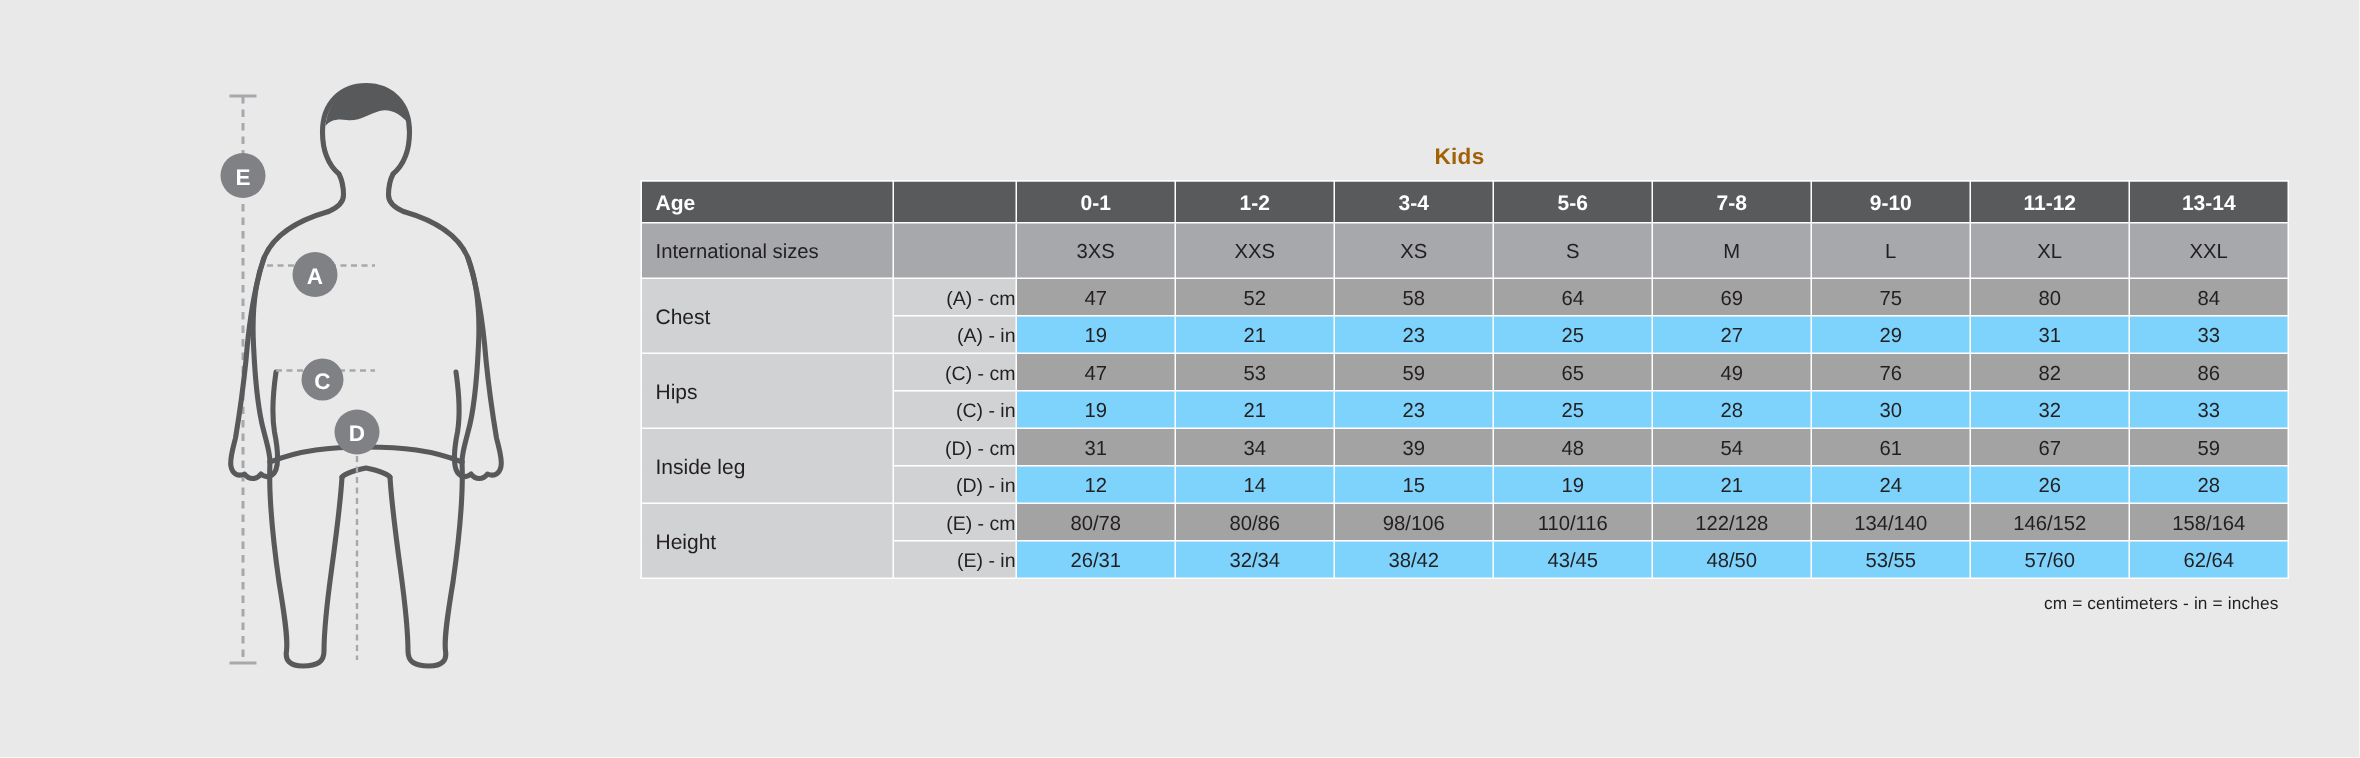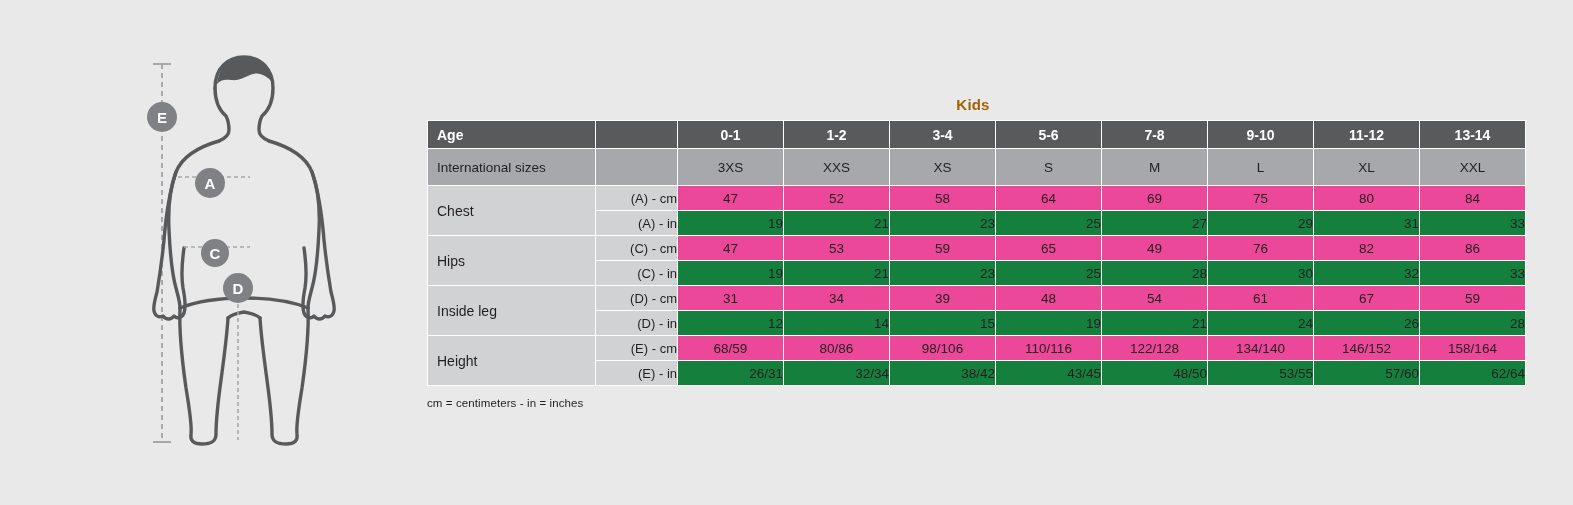--- a/index.html
+++ b/index.html
@@ -104,26 +104,27 @@
     text-align: left;
     padding-left: 9px;
     font-size: 14px;
   }
   td.unit {
     background: #d0d2d3;
     text-align: right;
     padding-left: 9px;
     font-size: 13px;
   }
-  td.val-light { background: #ec4899; }
-  td.val-dark  { background: #15803d; text-align: right; }
+  td.val-light { background: #a3a3a3; }
+  td.val-dark  { background: #7dd3fc; }
   tr.h-light td.unit, tr.h-light td.rowlabel { background: #d0d2d3; }
 
   #footnote {
     width: 1092px;
+    text-align: right;
     font-size: 11.5px;
     color: #231f20;
     margin-top: 11px;
     letter-spacing: 0.1px;
   }
 </style>
 </head>
 <body>
 
 <div id="page">
@@ -298,21 +299,21 @@
             <td class="val-dark">15</td>
             <td class="val-dark">19</td>
             <td class="val-dark">21</td>
             <td class="val-dark">24</td>
             <td class="val-dark">26</td>
             <td class="val-dark">28</td>
           </tr>
           <tr class="h-light">
             <td class="rowlabel" rowspan="2">Height</td>
             <td class="unit">(E) - cm</td>
-            <td class="val-light">68/59</td>
+            <td class="val-light">80/78</td>
             <td class="val-light">80/86</td>
             <td class="val-light">98/106</td>
             <td class="val-light">110/116</td>
             <td class="val-light">122/128</td>
             <td class="val-light">134/140</td>
             <td class="val-light">146/152</td>
             <td class="val-light">158/164</td>
           </tr>
           <tr class="h-dark">
             <td class="unit">(E) - in</td>

